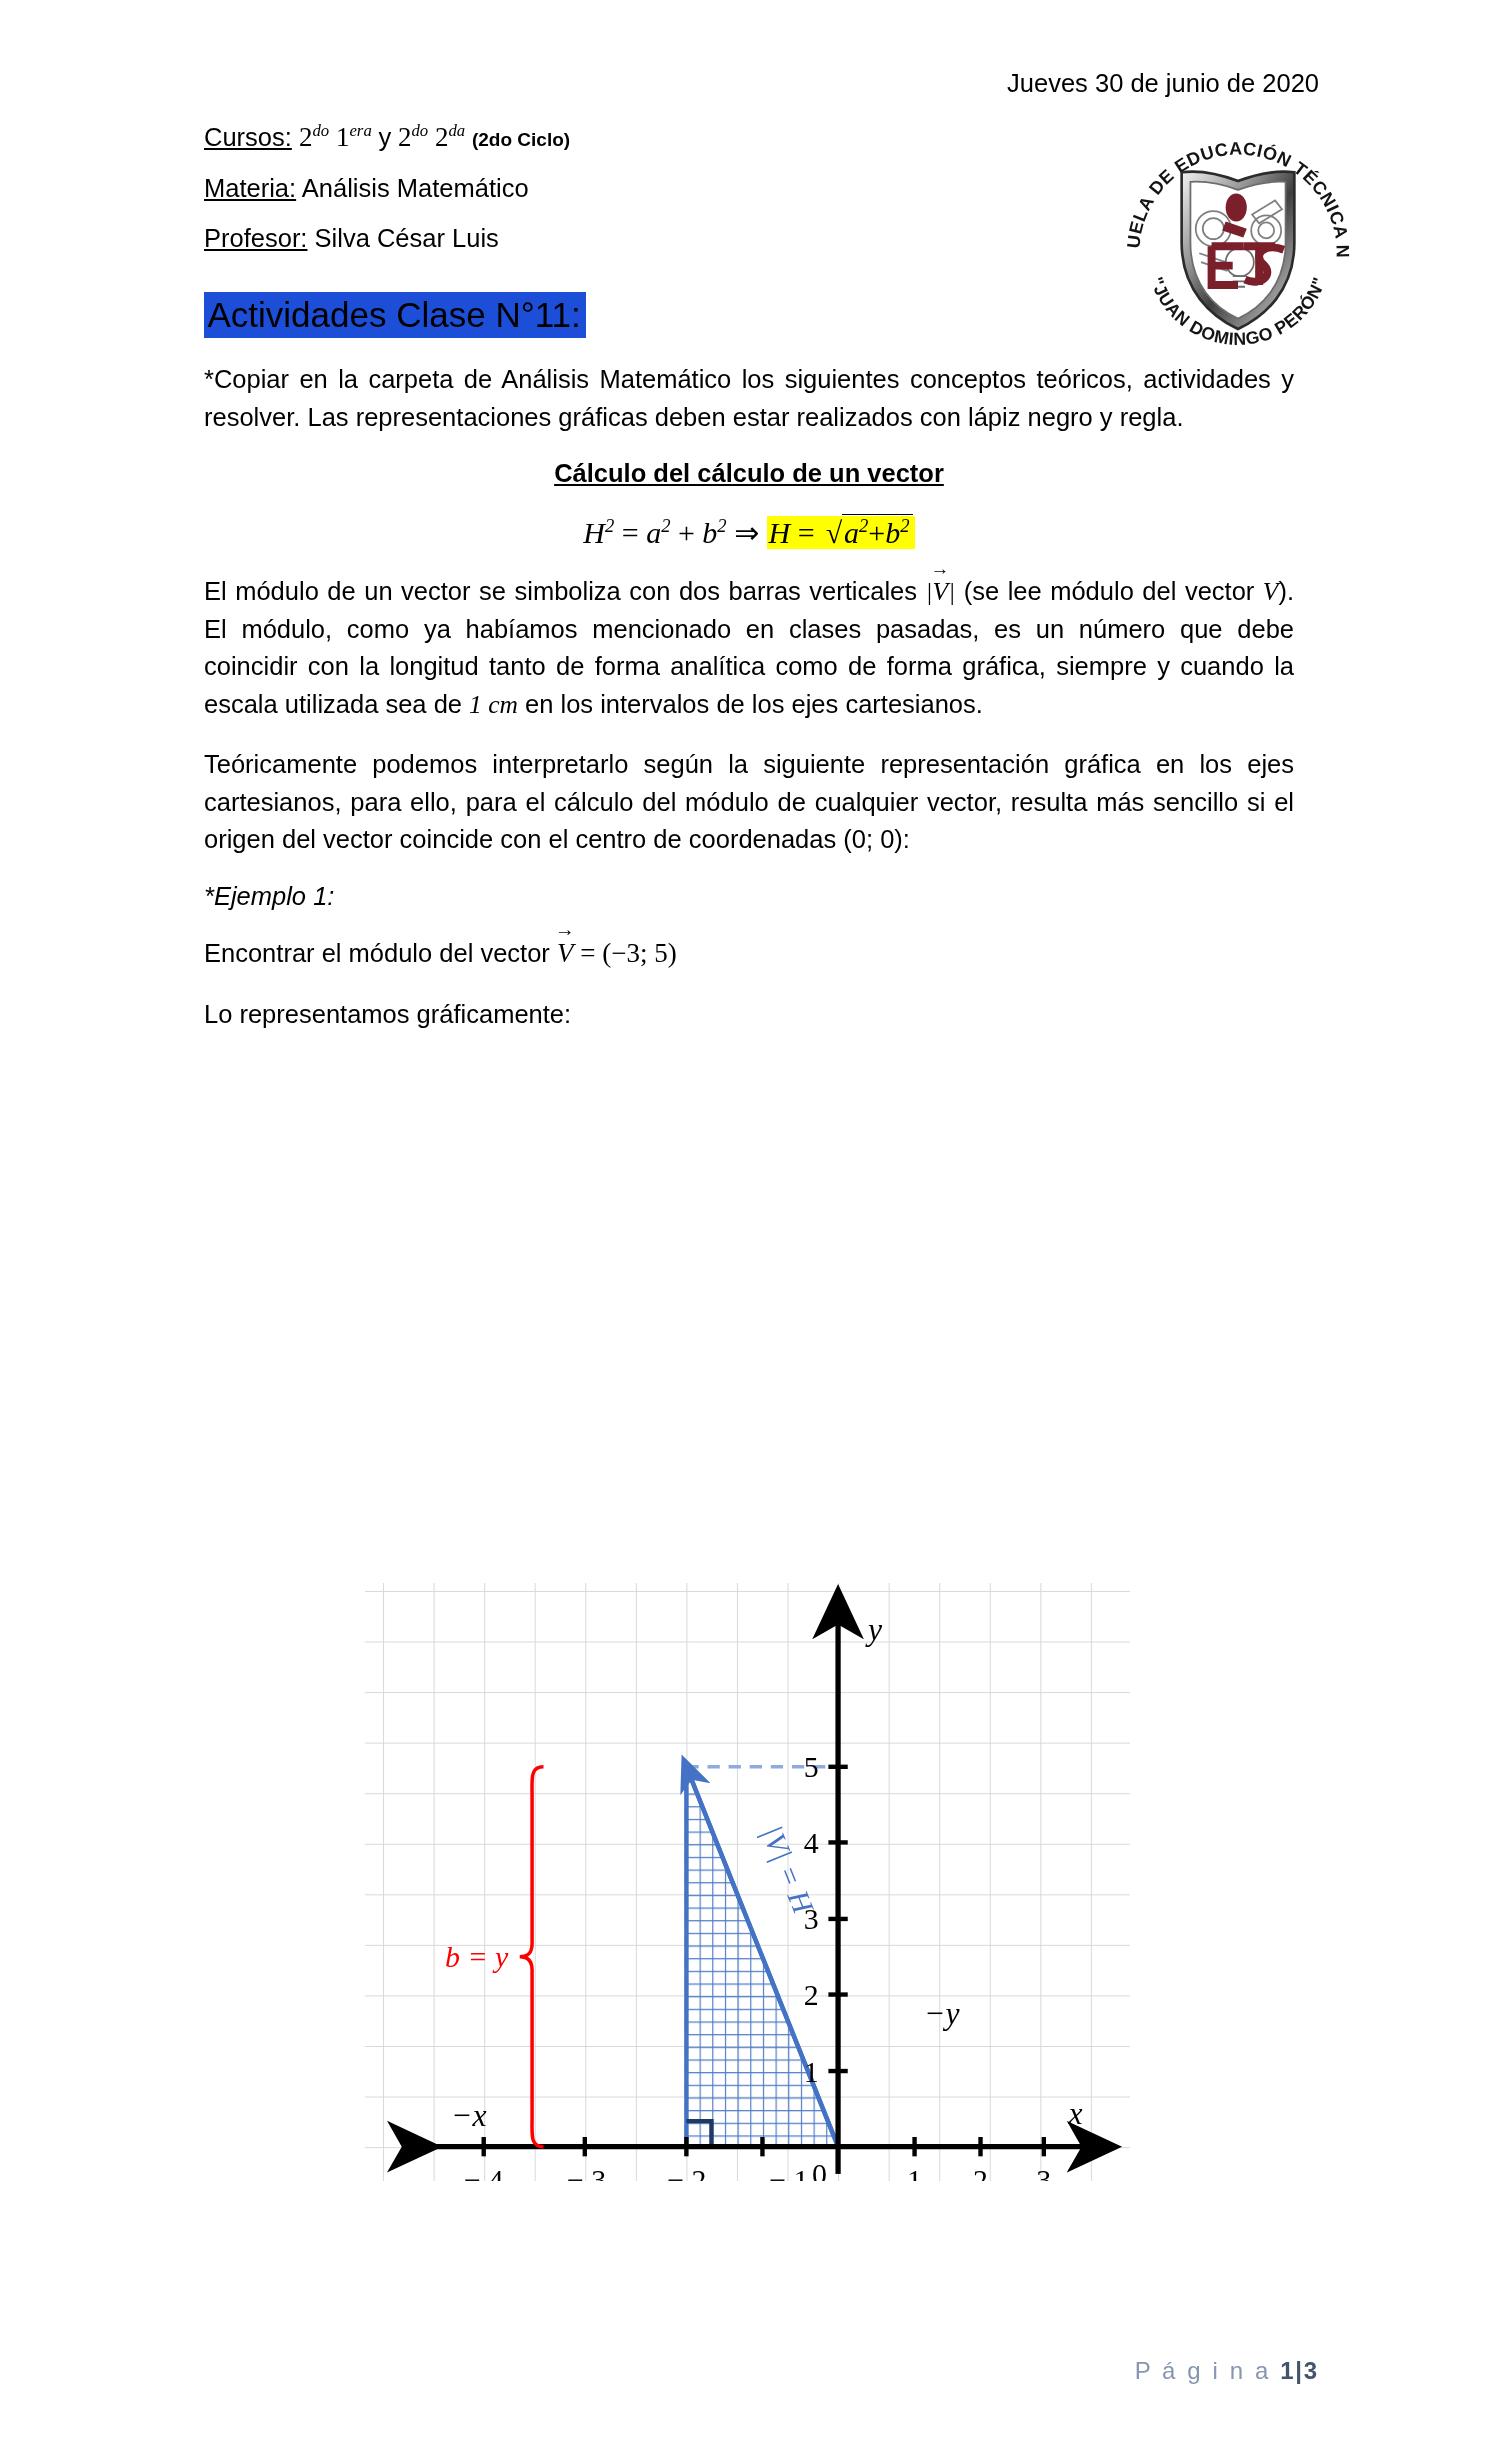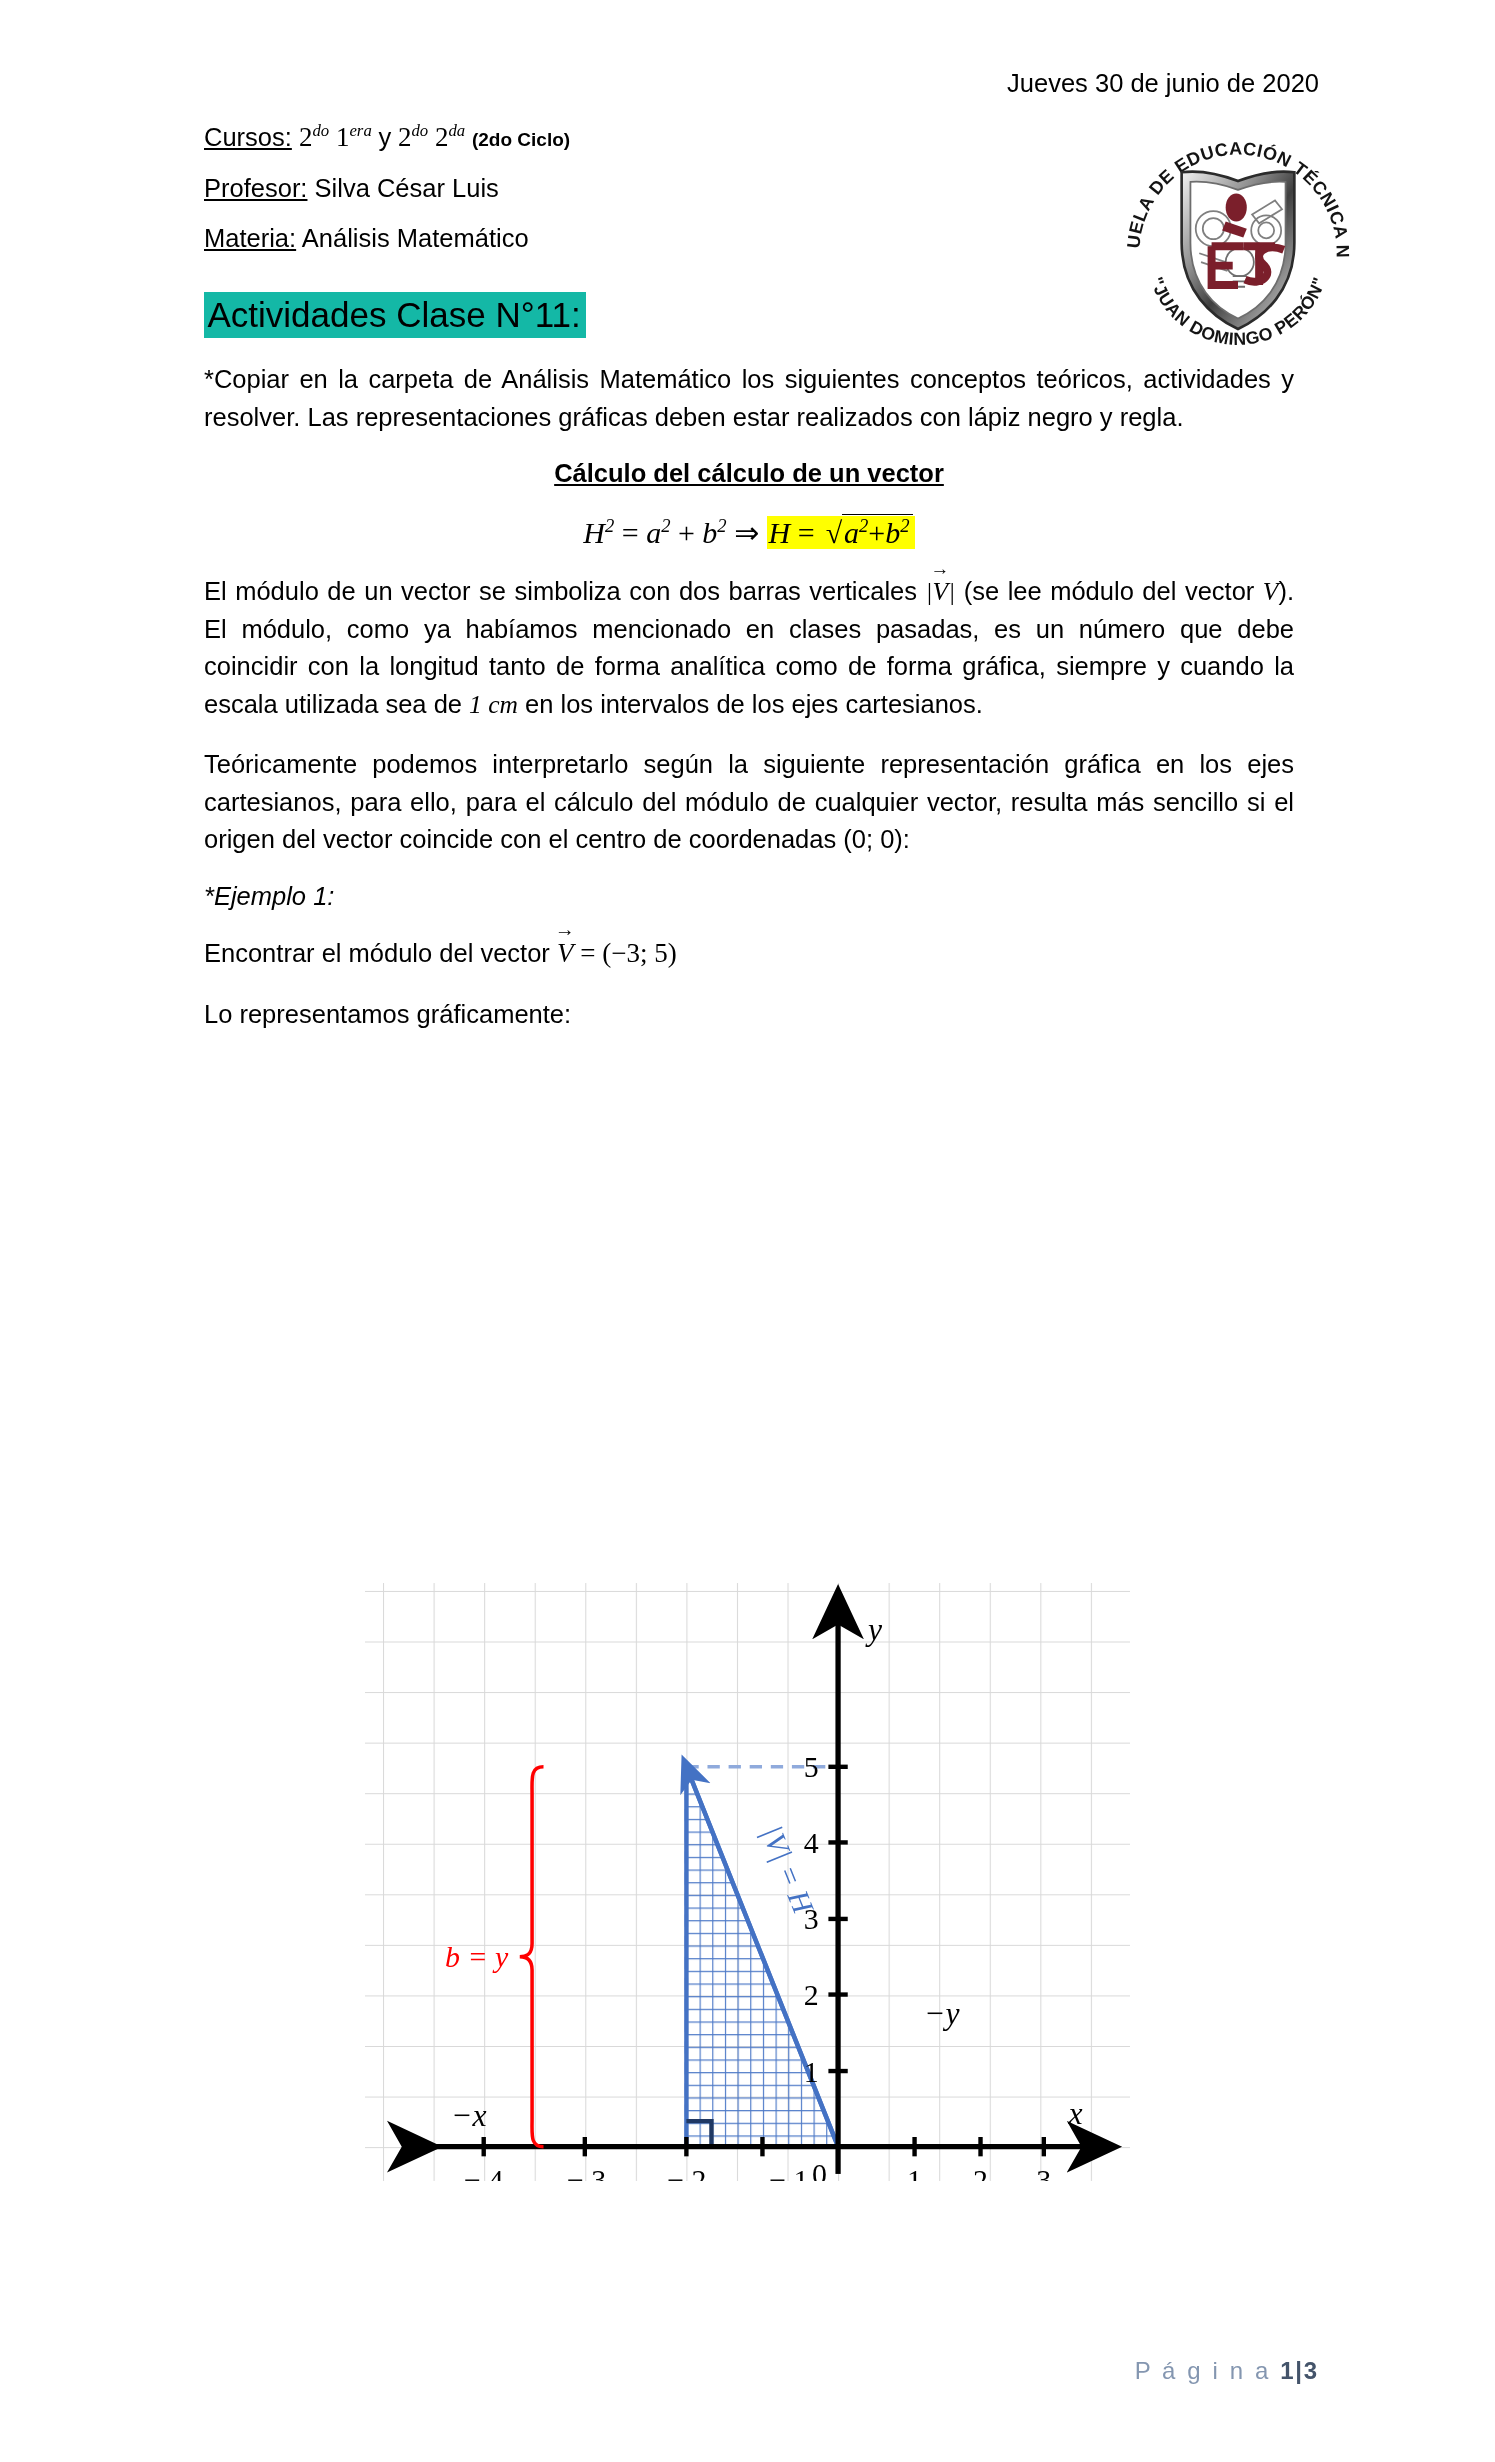--- a/index.html
+++ b/index.html
@@ -62,21 +62,21 @@
     font-size: 27px;
   }
   .serif-math sup {
     font-style: italic;
     font-size: 0.62em;
   }
   .bold { font-weight: bold; }
 
   .title-highlight {
     display: inline-block;
-    background: #14b8a6;
+    background: #1d4ed8;
     font-size: 35px;
     line-height: 1.18;
     padding: 1.8px 5.3px 3.5px 3.5px;
     margin-top: 16px;
     margin-bottom: 23px;
     color: #000;
   }
 
   p.body-text {
     font-size: 25.5px;
@@ -238,27 +238,27 @@
         <span>2</span><sup>do</sup>
         <span>1</span><sup>era</sup>
         <span style="font-family:'Liberation Sans',sans-serif;font-size:25.5px;">y</span>
         <span>2</span><sup>do</sup>
         <span>2</span><sup>da</sup>
       </span>
       <span class="bold" style="font-size:19px;">(2do Ciclo)</span>
     </div>
 
     <div class="meta-line">
+      <span class="meta-label">Materia:</span>
+      <span>Análisis Matemático</span>
+    </div>
+
+    <div class="meta-line">
       <span class="meta-label">Profesor:</span>
       <span>Silva César Luis</span>
-    </div>
-
-    <div class="meta-line">
-      <span class="meta-label">Materia:</span>
-      <span>Análisis Matemático</span>
     </div>
 
     <div><span class="title-highlight">Actividades Clase N°11:</span></div>
 
     <p class="body-text">*Copiar en la carpeta de Análisis Matemático los siguientes conceptos teóricos, actividades y resolver. Las representaciones gráficas deben estar realizados con lápiz negro y regla.</p>
 
     <div class="section-heading">Cálculo del cálculo de un vector</div>
 
 
     <div class="formula-line">

